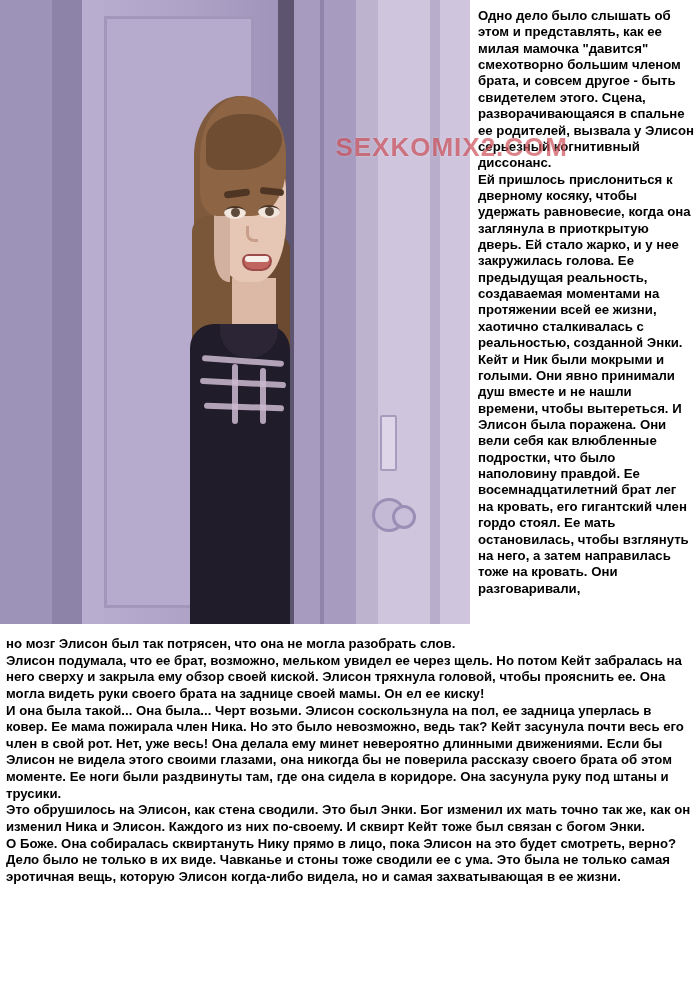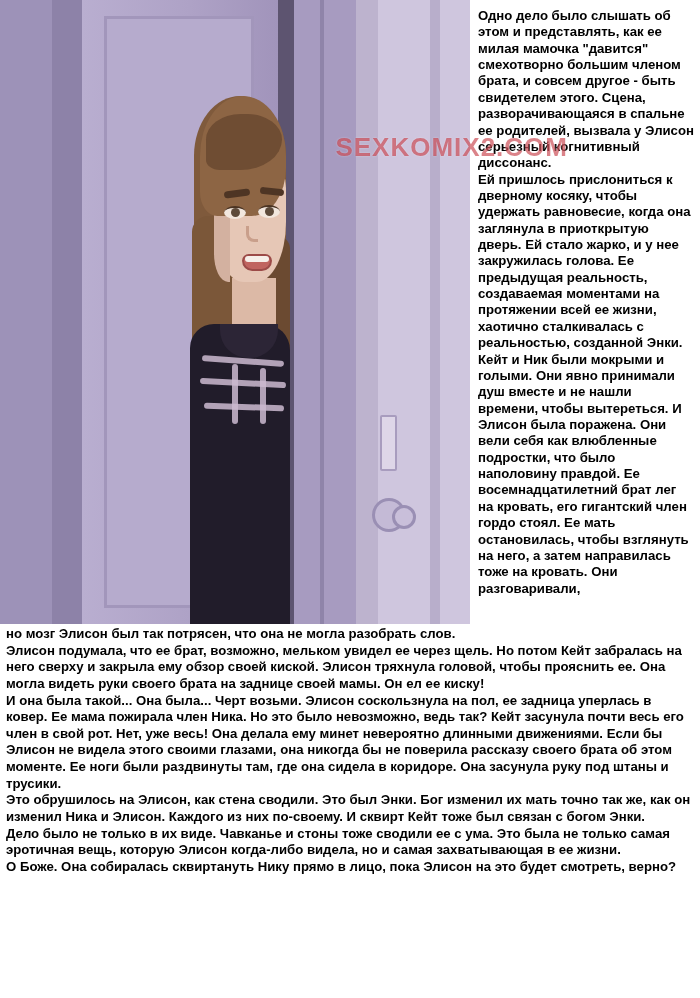--- a/index.html
+++ b/index.html
@@ -250,21 +250,21 @@
     background: #ffffff;
     overflow: hidden;
   }
   .side-text p {
     margin: 0 0 0 0;
     text-align: left;
   }
   
   .bottom-text {
     width: 700px;
-    padding: 2px 6px 6px 6px;
+    padding: 12px 6px 6px 6px;
     font-size: 13.2px;
     line-height: 1.26;
     font-weight: bold;
     color: #000;
     background: #ffffff;
   }
   .bottom-text p {
     margin: 0;
   }
 </style>
@@ -325,17 +325,17 @@
     </div>
 
     <div class="watermark">SEXKOMIX2.COM</div>
   </div>
 
   <div class="bottom-text">
     <p>но мозг Элисон был так потрясен, что она не могла разобрать слов.</p>
     <p>Элисон подумала, что ее брат, возможно, мельком увидел ее через щель. Но потом Кейт забралась на него сверху и закрыла ему обзор своей киской. Элисон тряхнула головой, чтобы прояснить ее. Она могла видеть руки своего брата на заднице своей мамы. Он ел ее киску!</p>
     <p>И она была такой... Она была... Черт возьми. Элисон соскользнула на пол, ее задница уперлась в ковер. Ее мама пожирала член Ника. Но это было невозможно, ведь так? Кейт засунула почти весь его член в свой рот. Нет, уже весь! Она делала ему минет невероятно длинными движениями. Если бы Элисон не видела этого своими глазами, она никогда бы не поверила рассказу своего брата об этом моменте. Ее ноги были раздвинуты там, где она сидела в коридоре. Она засунула руку под штаны и трусики.</p>
     <p>Это обрушилось на Элисон, как стена сводили. Это был Энки. Бог изменил их мать точно так же, как он изменил Ника и Элисон. Каждого из них по-своему. И сквирт Кейт тоже был связан с богом Энки.</p>
+    <p>О Боже. Она собиралась сквиртануть Нику прямо в лицо, пока Элисон на это будет смотреть, верно?</p>
     <p>Дело было не только в их виде. Чавканье и стоны тоже сводили ее с ума. Это была не только самая эротичная вещь, которую Элисон когда-либо видела, но и самая захватывающая в ее жизни.</p>
-    <p>О Боже. Она собиралась сквиртануть Нику прямо в лицо, пока Элисон на это будет смотреть, верно?</p>
   </div>
 
 </div>
 
 </body></html>

